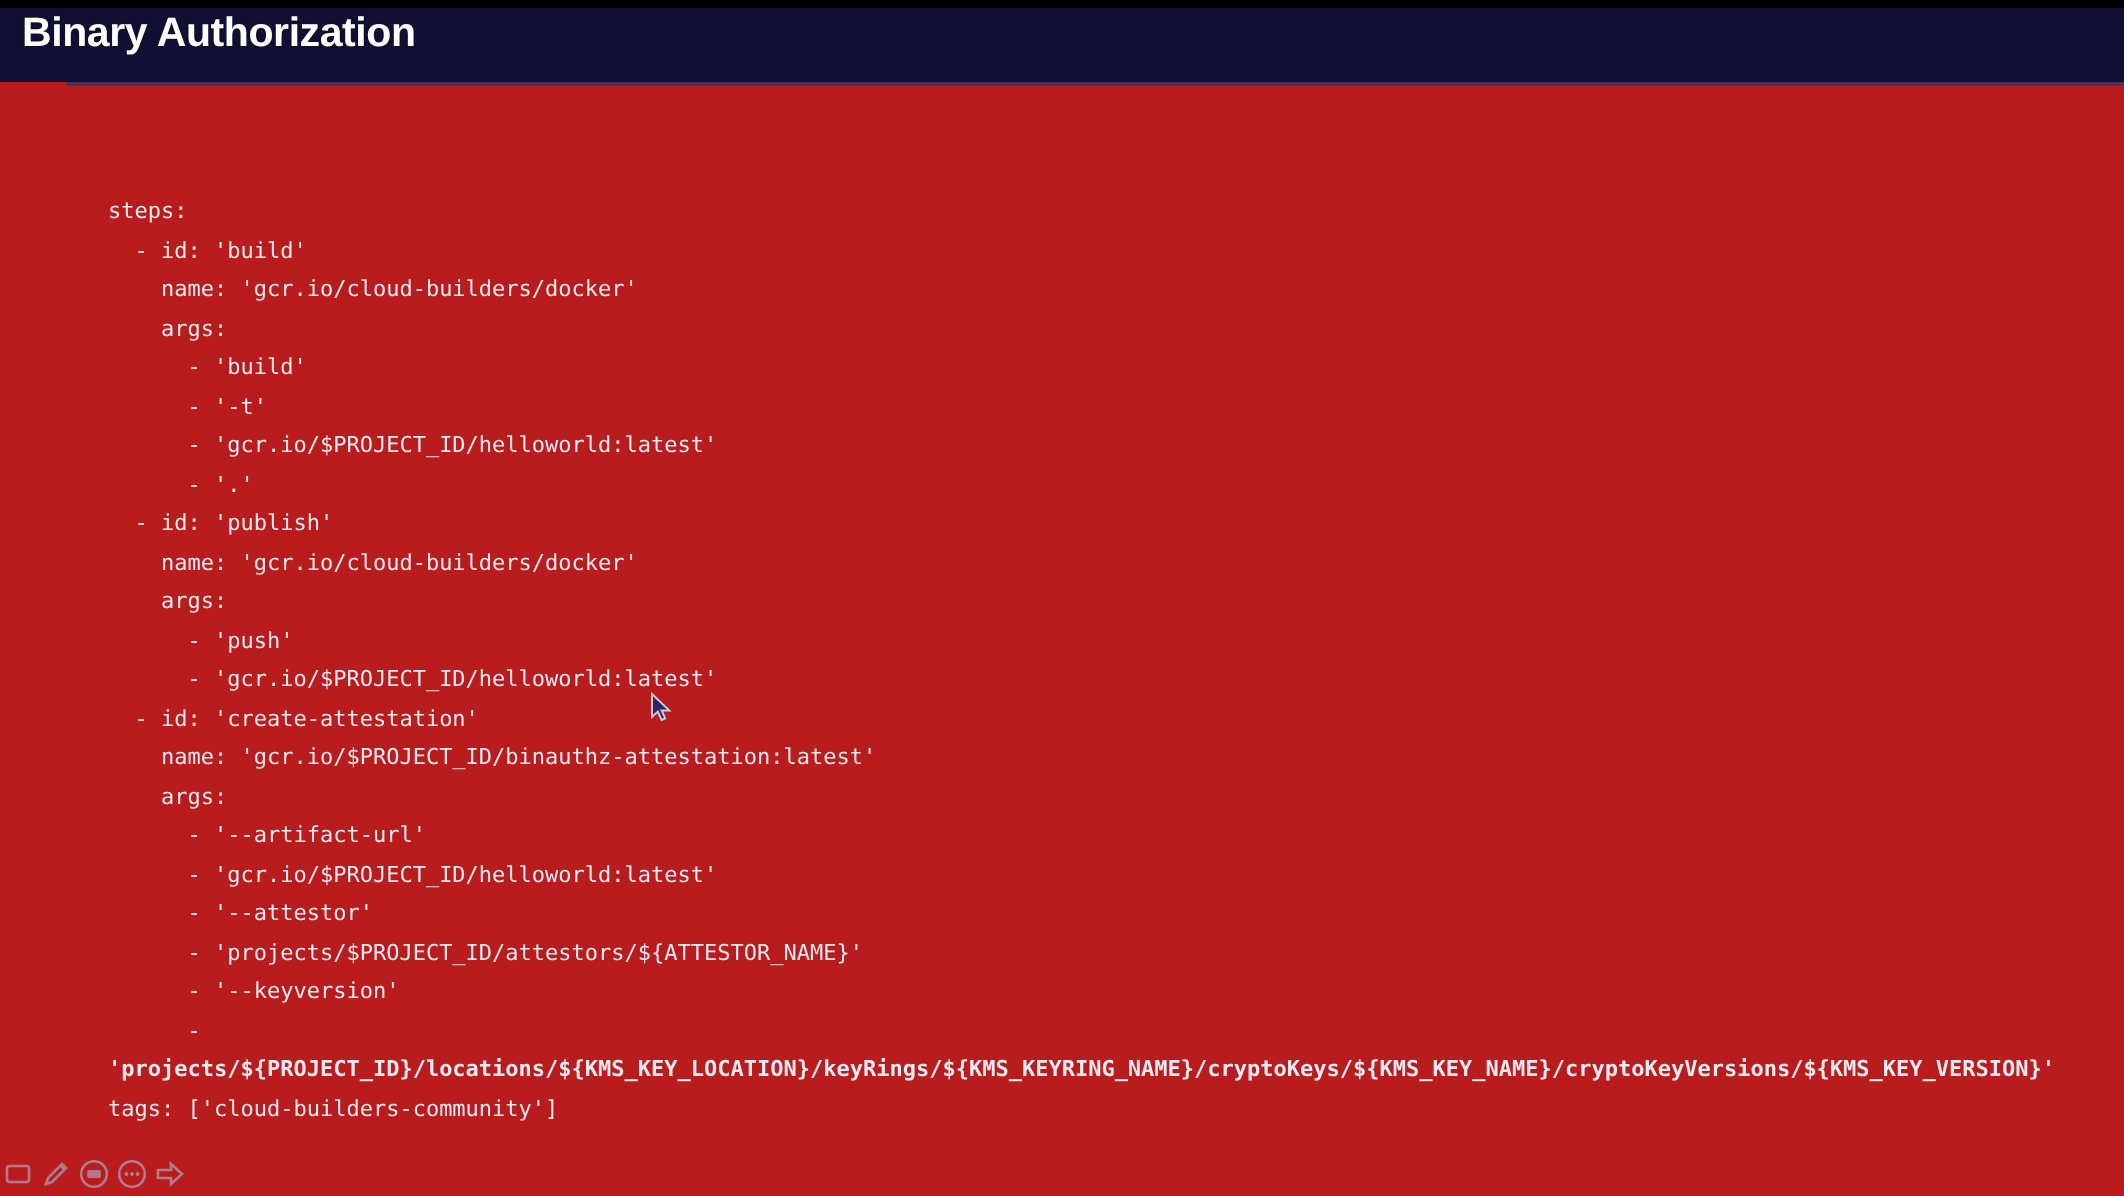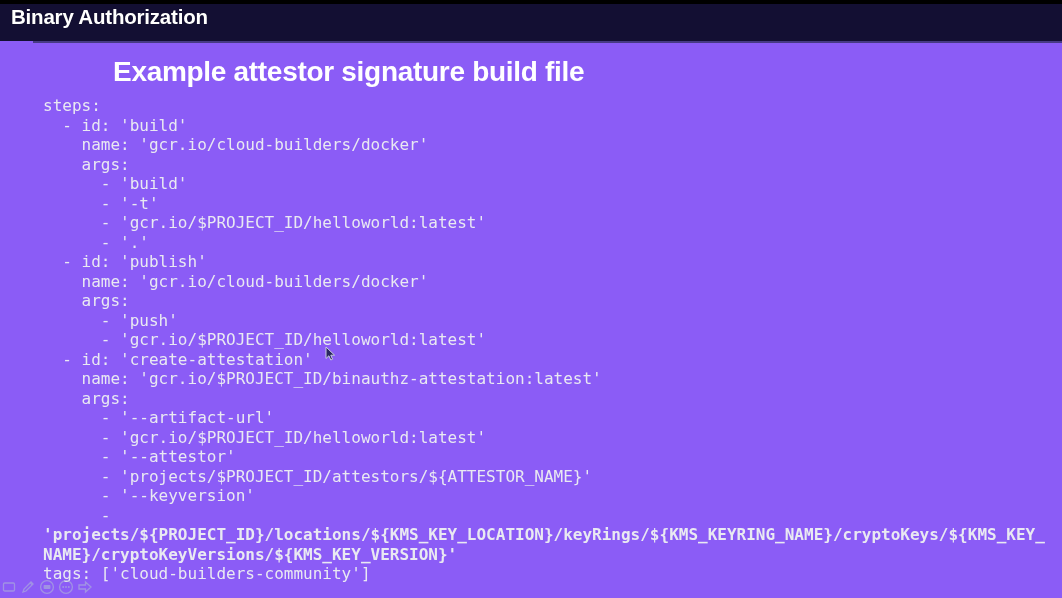--- a/index.html
+++ b/index.html
@@ -9,21 +9,21 @@
     background: #000000;
   }
   body {
     font-family: "Liberation Sans", sans-serif;
   }
   #slide {
     position: relative;
     width: 1062px;
     height: 598px;
     overflow: hidden;
-    background: #8b5cf6;
+    background: #b91c1c;
     user-select: none;
   }
   
   .top-letterbox {
     position: absolute;
     left: 0; top: 0;
     width: 1062px;
     height: 4px;
     background: #000000;
   }
@@ -62,25 +62,25 @@
     top: 56px;
     font-size: 28px;
     font-weight: bold;
     color: #ffffff;
     letter-spacing: -0.3px;
     white-space: nowrap;
     font-family: "Liberation Sans", sans-serif;
   }
   .code-block {
     position: absolute;
-    left: 43px;
+    left: 54px;
     top: 96px;
     width: 1007px;
     font-family: "DejaVu Sans Mono", "Liberation Mono", monospace;
-    font-size: 16px;
+    font-size: 11px;
     line-height: 19.5px;
     color: #e9e9f2;
     letter-spacing: 0px;
     white-space: pre;
   }
   .code-line {
     white-space: pre;
     height: 19.5px;
   }
   .code-line.wrap-line {
@@ -124,21 +124,20 @@
 <body>
 
 <div id="slide">
 
   <div class="top-letterbox"></div>
 
   <div class="header-band"></div>
   <div class="header-title">Binary Authorization</div>
   <div class="header-rule"></div>
 
-  <div class="slide-title">Example attestor signature build file</div>
 
   <div class="code-block" id="code-block"><div class="code-line">steps:</div><div class="code-line">  - id: 'build'</div><div class="code-line">    name: 'gcr.io/cloud-builders/docker'</div><div class="code-line">    args:</div><div class="code-line">      - 'build'</div><div class="code-line">      - '-t'</div><div class="code-line">      - 'gcr.io/$PROJECT_ID/helloworld:latest'</div><div class="code-line">      - '.'</div><div class="code-line">  - id: 'publish'</div><div class="code-line">    name: 'gcr.io/cloud-builders/docker'</div><div class="code-line">    args:</div><div class="code-line">      - 'push'</div><div class="code-line">      - 'gcr.io/$PROJECT_ID/helloworld:latest'</div><div class="code-line">  - id: 'create-attestation'</div><div class="code-line">    name: 'gcr.io/$PROJECT_ID/binauthz-attestation:latest'</div><div class="code-line">    args:</div><div class="code-line">      - '--artifact-url'</div><div class="code-line">      - 'gcr.io/$PROJECT_ID/helloworld:latest'</div><div class="code-line">      - '--attestor'</div><div class="code-line">      - 'projects/$PROJECT_ID/attestors/${ATTESTOR_NAME}'</div><div class="code-line">      - '--keyversion'</div><div class="code-line">      - </div><div class="code-line wrap-line">'projects/${PROJECT_ID}/locations/${KMS_KEY_LOCATION}/keyRings/${KMS_KEYRING_NAME}/cryptoKeys/${KMS_KEY_NAME}/cryptoKeyVersions/${KMS_KEY_VERSION}'</div><div class="code-line">tags: ['cloud-builders-community']</div></div>
 
   <div class="mouse-cursor">
     <svg width="12" height="16" viewBox="0 0 12 16">
       <path d="M1,1 L1,12.5 L3.9,9.8 L5.8,14 L7.6,13.2 L5.8,9.2 L9.6,9.2 Z" fill="#2a2660" stroke="#c8ccdf" stroke-width="1"></path>
     </svg>
   </div>
 
   <div class="toolbar">

